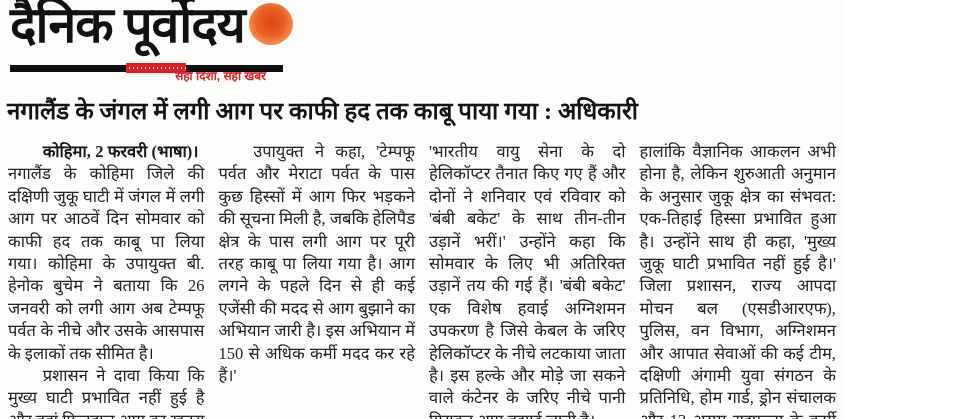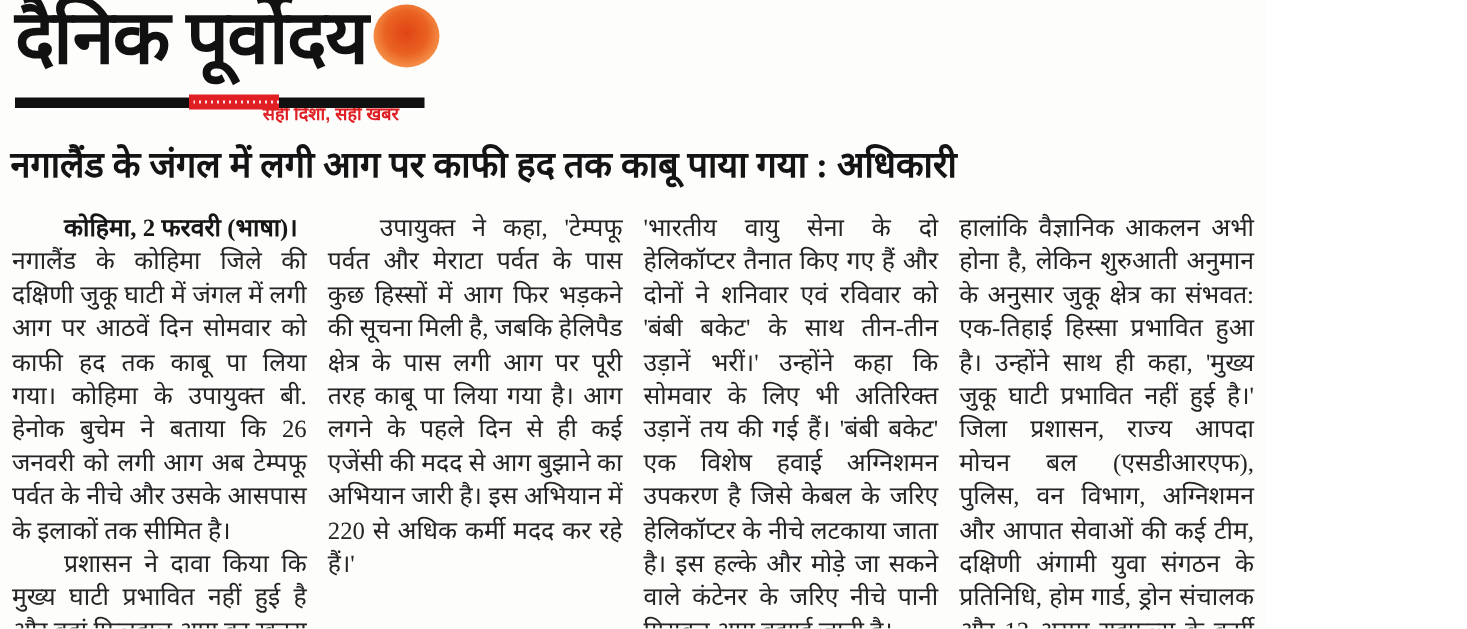--- a/index.html
+++ b/index.html
@@ -135,21 +135,21 @@
   <section class="columns">
 
     <div class="col">
       <p class="par indent">
         <b class="dateline">कोहिमा, 2 फरवरी (भाषा)।</b><span>नगालैंड के कोहिमा जिले की दक्षिणी जुकू घाटी में जंगल में लगी आग पर आठवें दिन सोमवार को काफी हद तक काबू पा लिया गया। कोहिमा के उपायुक्त बी. हेनोक बुचेम ने बताया कि 26 जनवरी को लगी आग अब टेम्पफू पर्वत के नीचे और उसके आसपास के इलाकों तक सीमित है।</span>
       </p>
       <p class="par indent">प्रशासन ने दावा किया कि मुख्य घाटी प्रभावित नहीं हुई है और वहां फिलहाल आग का खतरा नहीं है।</p>
     </div>
 
     <div class="col">
-      <p class="par indent">उपायुक्त ने कहा, 'टेम्पफू पर्वत और मेराटा पर्वत के पास कुछ हिस्सों में आग फिर भड़कने की सूचना मिली है, जबकि हेलिपैड क्षेत्र के पास लगी आग पर पूरी तरह काबू पा लिया गया है। आग लगने के पहले दिन से ही कई एजेंसी की मदद से आग बुझाने का अभियान जारी है। इस अभियान में 220 से अधिक कर्मी मदद कर रहे हैं।'</p>
+      <p class="par indent">उपायुक्त ने कहा, 'टेम्पफू पर्वत और मेराटा पर्वत के पास कुछ हिस्सों में आग फिर भड़कने की सूचना मिली है, जबकि हेलिपैड क्षेत्र के पास लगी आग पर पूरी तरह काबू पा लिया गया है। आग लगने के पहले दिन से ही कई एजेंसी की मदद से आग बुझाने का अभियान जारी है। इस अभियान में 150 से अधिक कर्मी मदद कर रहे हैं।'</p>
     </div>
 
     <div class="col">
       <p class="par">'भारतीय वायु सेना के दो हेलिकॉप्टर तैनात किए गए हैं और दोनों ने शनिवार एवं रविवार को 'बंबी बकेट' के साथ तीन-तीन उड़ानें भरीं।' उन्होंने कहा कि सोमवार के लिए भी अतिरिक्त उड़ानें तय की गई हैं। 'बंबी बकेट' एक विशेष हवाई अग्निशमन उपकरण है जिसे केबल के जरिए हेलिकॉप्टर के नीचे लटकाया जाता है। इस हल्के और मोड़े जा सकने वाले कंटेनर के जरिए नीचे पानी गिराकर आग बुझाई जाती है।</p>
     </div>
 
     <div class="col">
       <p class="par">हालांकि वैज्ञानिक आकलन अभी होना है, लेकिन शुरुआती अनुमान के अनुसार जुकू क्षेत्र का संभवत: एक-तिहाई हिस्सा प्रभावित हुआ है। उन्होंने साथ ही कहा, 'मुख्य जुकू घाटी प्रभावित नहीं हुई है।' जिला प्रशासन, राज्य आपदा मोचन बल (एसडीआरएफ), पुलिस, वन विभाग, अग्निशमन और आपात सेवाओं की कई टीम, दक्षिणी अंगामी युवा संगठन के प्रतिनिधि, होम गार्ड, ड्रोन संचालक और 13 असम राइफल्स के कर्मी अभियान में लगे हैं।</p>
     </div>
 

